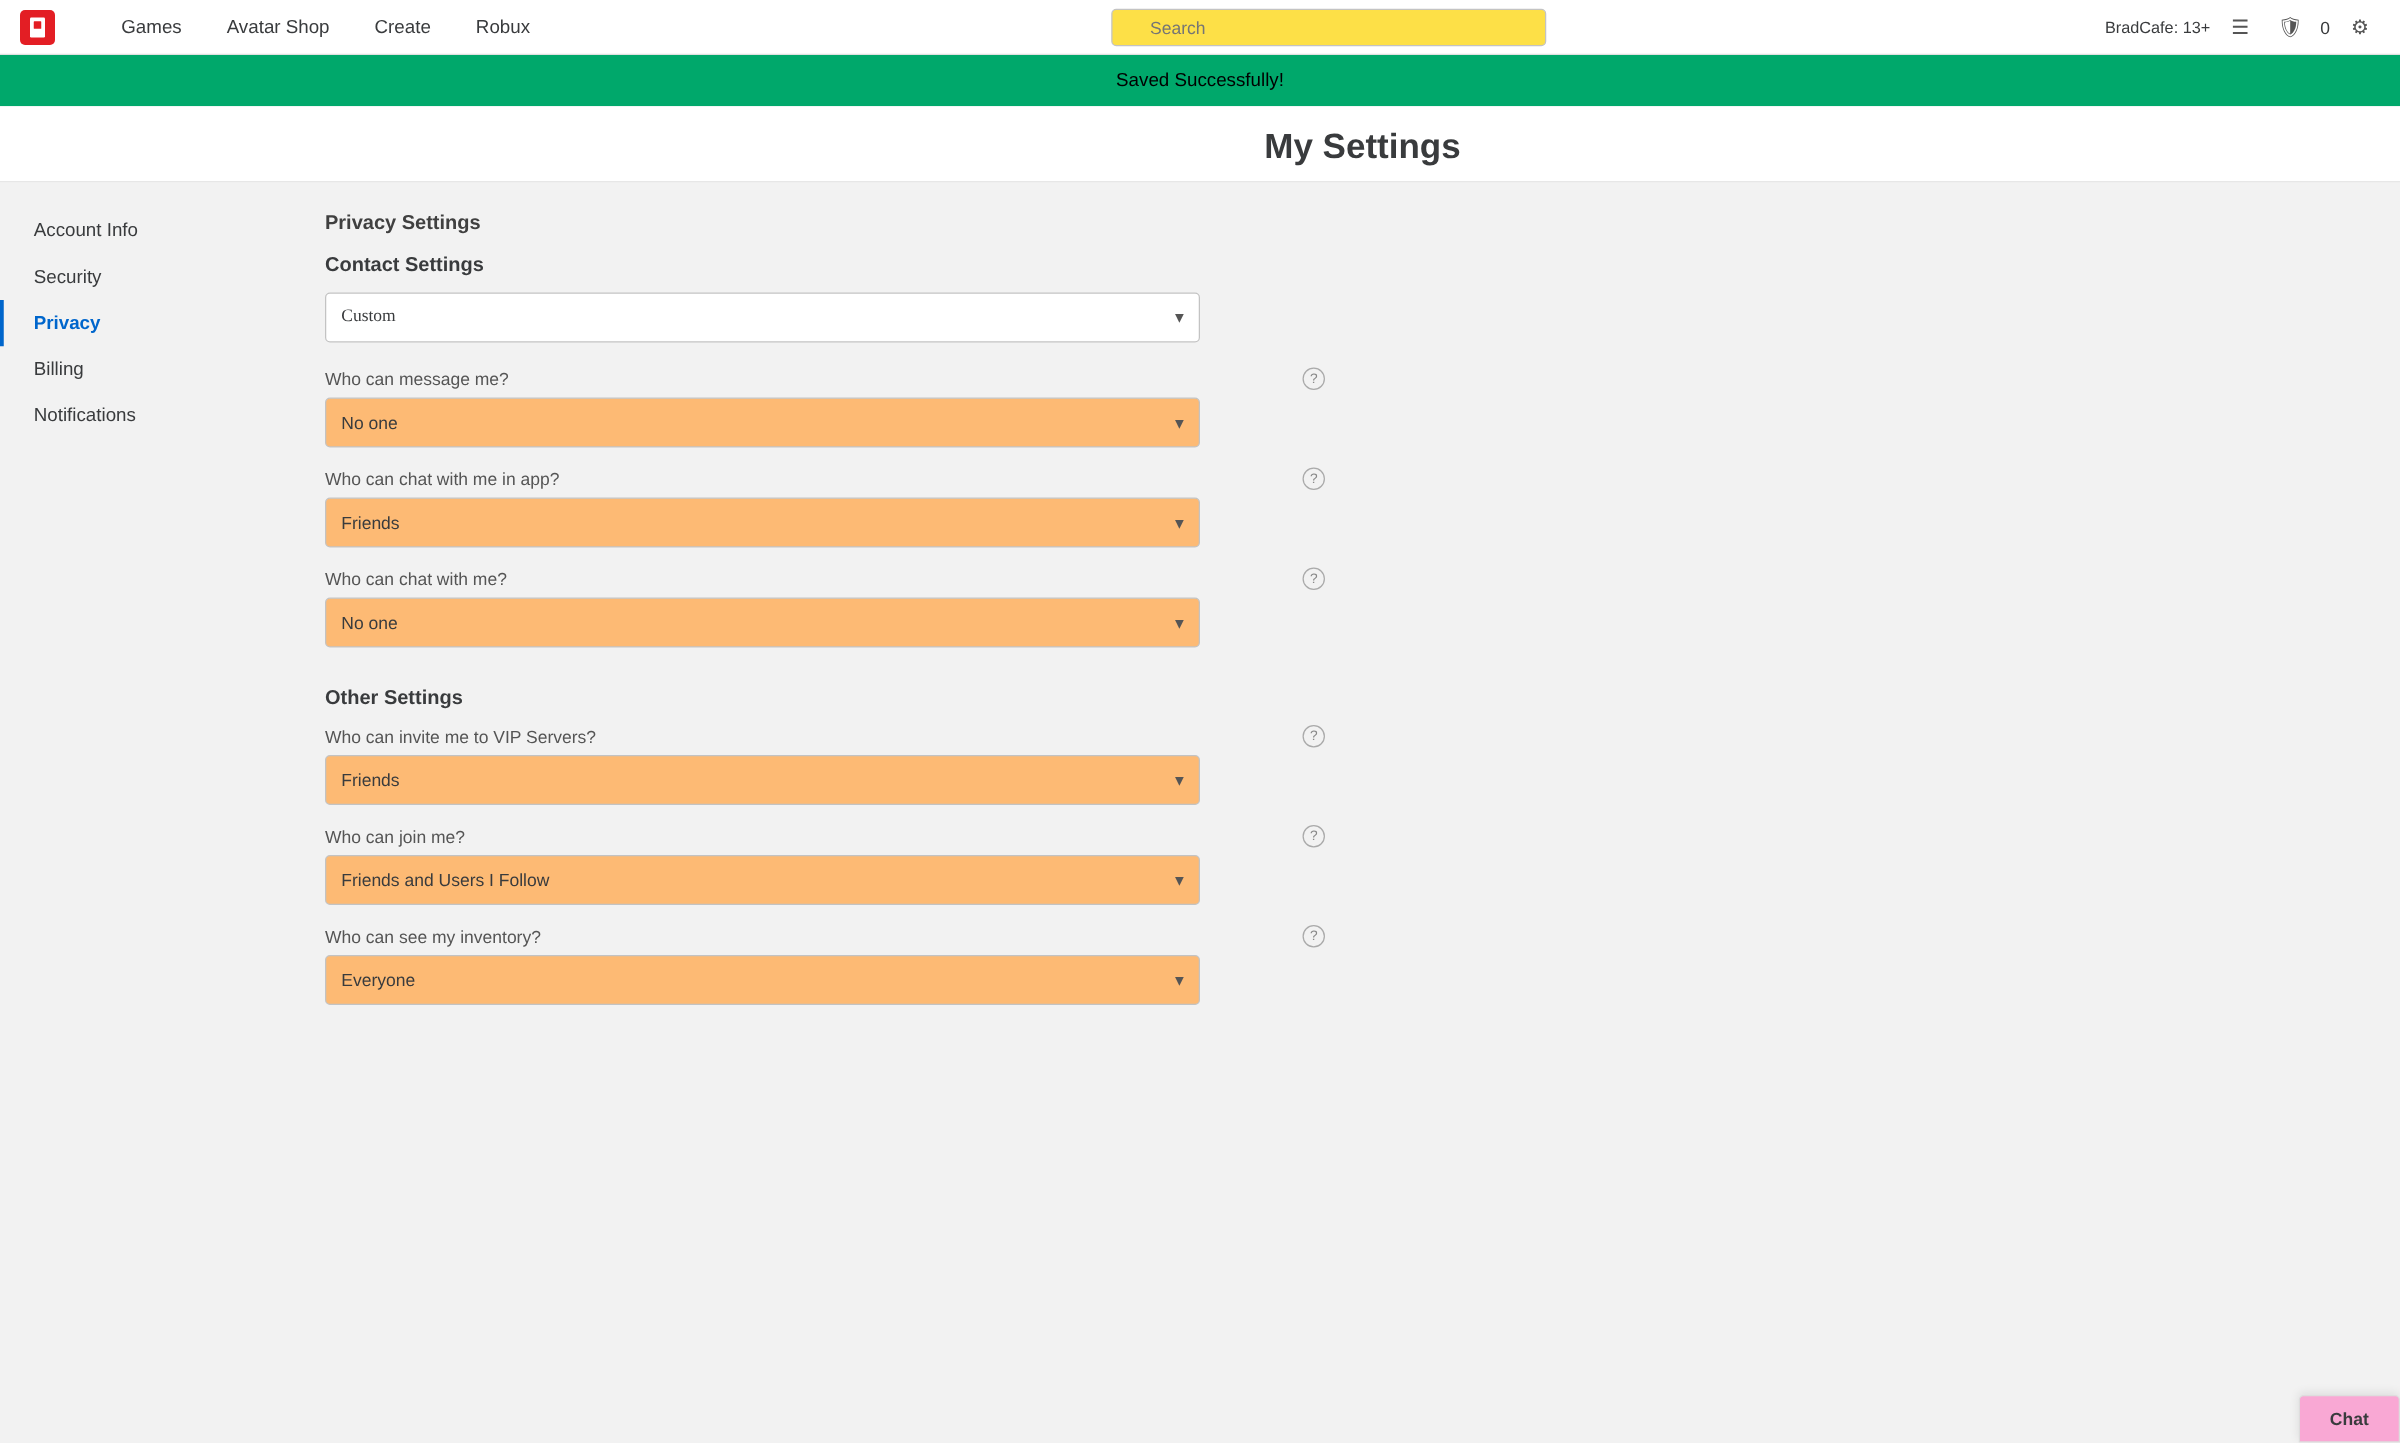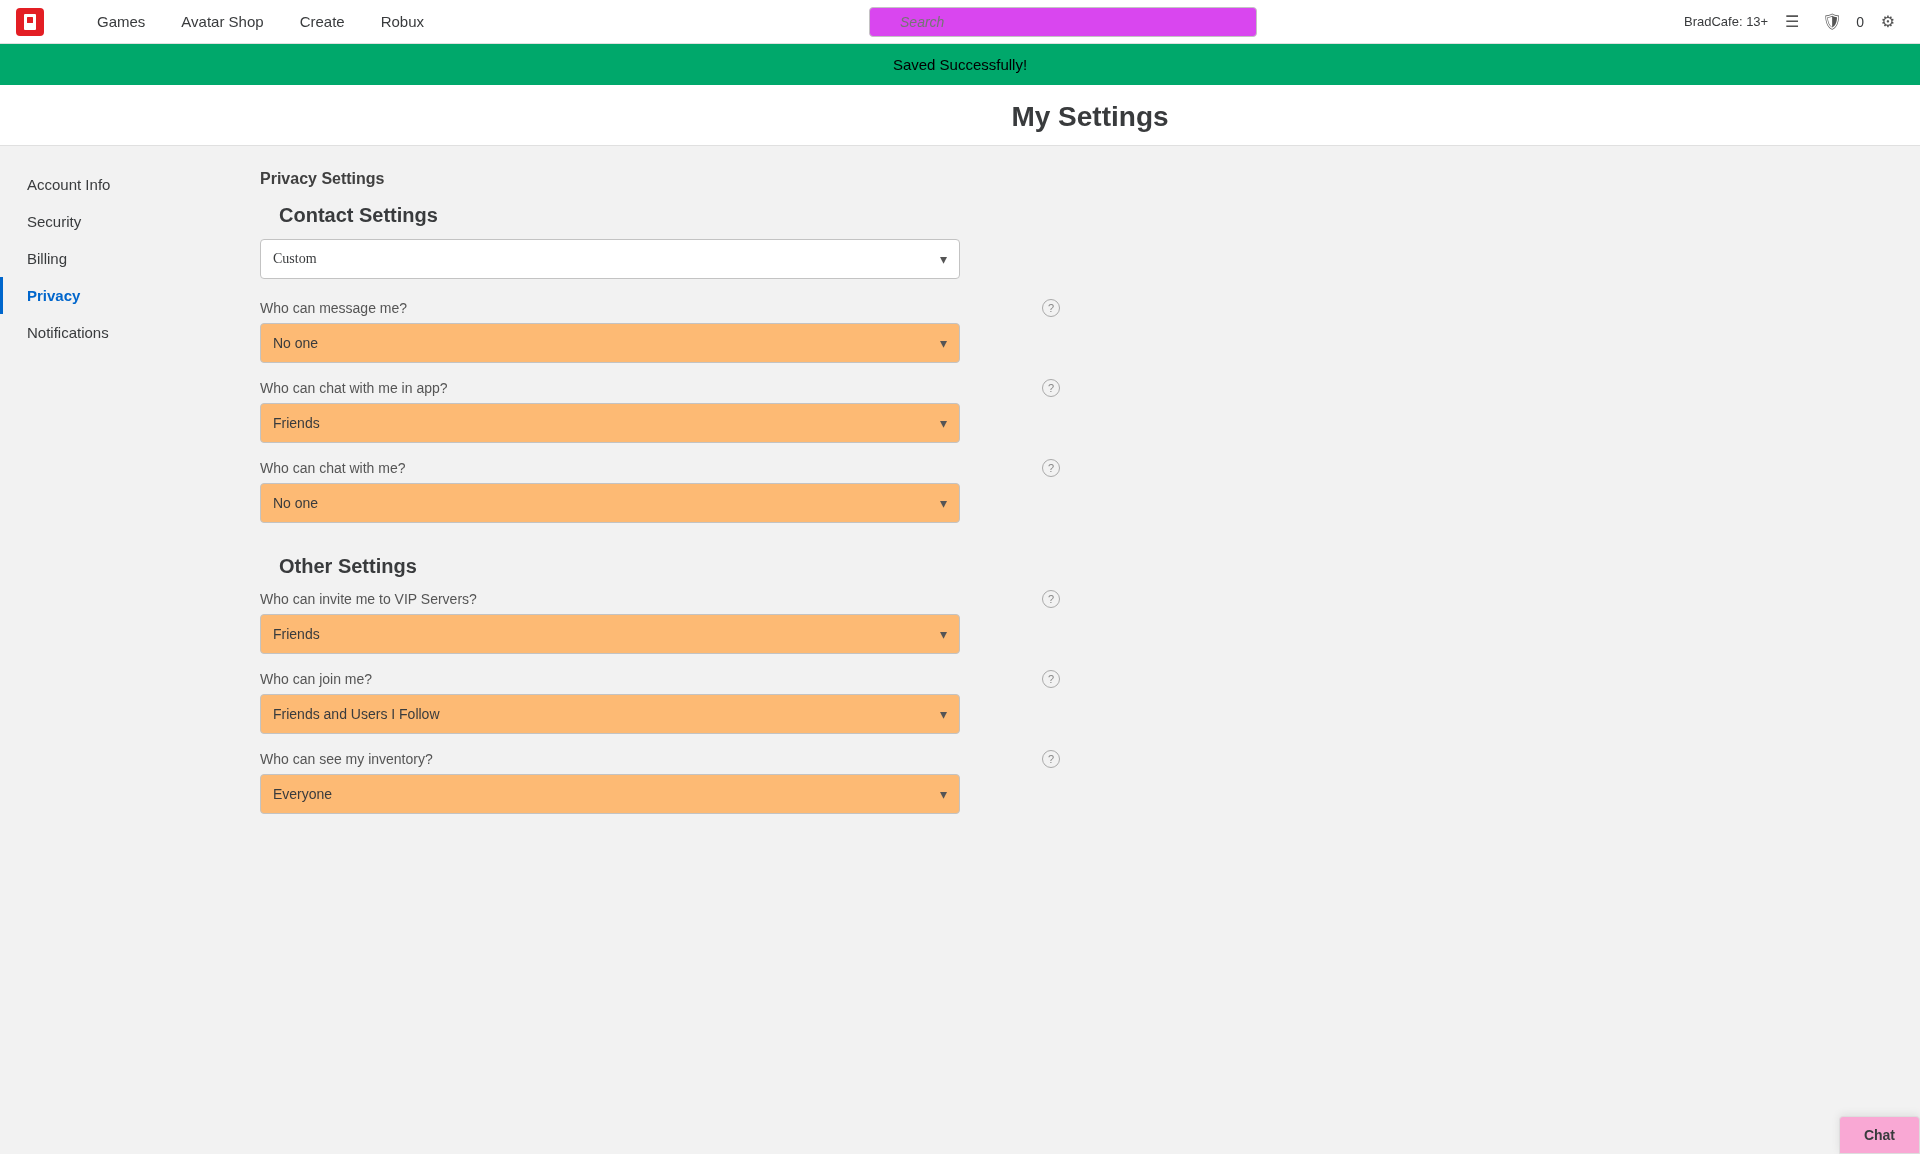--- a/index.html
+++ b/index.html
@@ -42,31 +42,30 @@
       color: #393b3d;
       cursor: pointer;
       font-weight: 500;
     }
     .navbar-search {
       flex: 1;
       display: flex;
       justify-content: center;
     }
     .search-box {
-      width: 388px;
+      width: 348px;
       height: 30px;
       border: 1px solid #c3c3c3;
       border-radius: 4px;
       padding: 0 10px 0 30px;
       font-size: 14px;
       outline: none;
-      background: #d946ef;
+      background: #fde047;
       color: #393b3d;
       position: relative;
-      font-style: italic;
     }
     .search-wrapper {
       position: relative;
       display: flex;
       align-items: center;
     }
     .search-icon-nav {
       position: absolute;
       left: 8px;
       color: #888;
@@ -159,25 +158,24 @@
     }
 
     .section-title {
       font-size: 16px;
       font-weight: 700;
       color: #404040;
       margin-bottom: 16px;
     }
 
     .subsection-title {
-      font-size: 20px;
+      font-size: 16px;
       font-weight: 600;
       color: #393b3d;
       margin-bottom: 12px;
-      margin-left: 19px;
     }
 
     
     .settings-group {
       margin-bottom: 32px;
     }
 
     .setting-row {
       margin-bottom: 16px;
     }
@@ -305,22 +303,22 @@
 
 <div class="page-title-bar">
   <div class="page-title">My Settings</div>
 </div>
 
 <div class="page-layout">
 
   <aside class="sidebar">
     <div class="sidebar-item">Account Info</div>
     <div class="sidebar-item">Security</div>
+    <div class="sidebar-item active">Privacy</div>
     <div class="sidebar-item">Billing</div>
-    <div class="sidebar-item active">Privacy</div>
     <div class="sidebar-item">Notifications</div>
   </aside>
 
   <main class="main-content">
 
     <div class="section-title">Privacy Settings</div>
 
     <div class="settings-group">
       <div class="subsection-title">Contact Settings</div>
 

